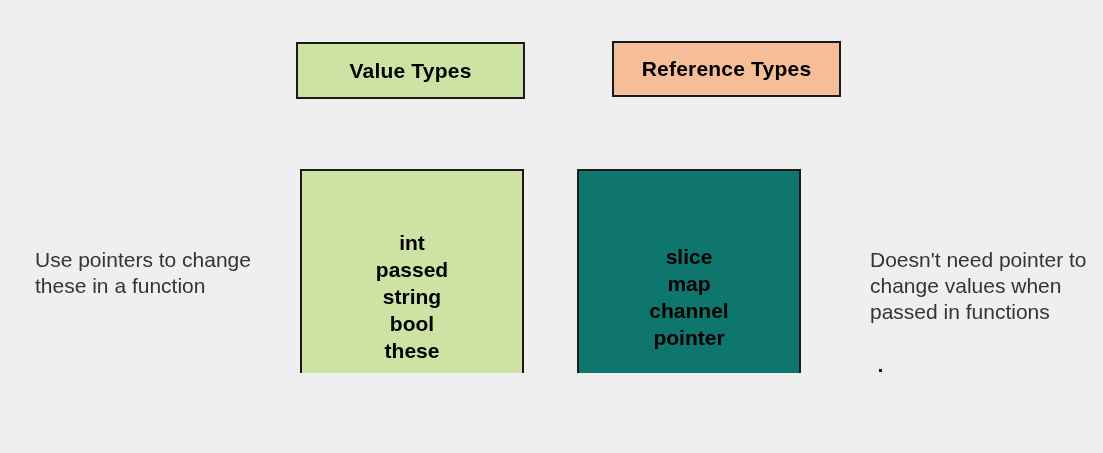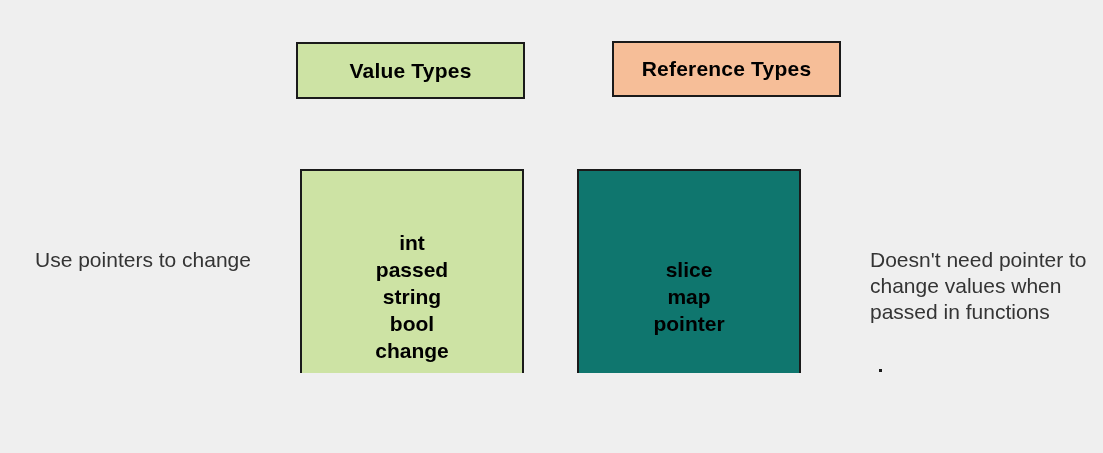--- a/index.html
+++ b/index.html
@@ -93,31 +93,33 @@
 
   <div class="hdr-box hdr-reference">
     <span>Reference Types</span>
   </div>
 
   <div class="type-box box-value">
       <div>int</div>
       <div>passed</div>
       <div>string</div>
       <div>bool</div>
-      <div>change</div>
+      <div>these</div>
     </div>
 
   <div class="type-box box-reference">
       <div>slice</div>
       <div>map</div>
+      <div>channel</div>
       <div>pointer</div>
     </div>
 
   <div class="note note-left">
       <div>Use pointers to change</div>
+      <div>these in a function</div>
     </div>
 
   <div class="note note-right">
       <div>Doesn't need pointer to</div>
       <div>change values when</div>
       <div>passed in functions</div>
     </div>
 
   <div class="stray-dot"></div>
 

